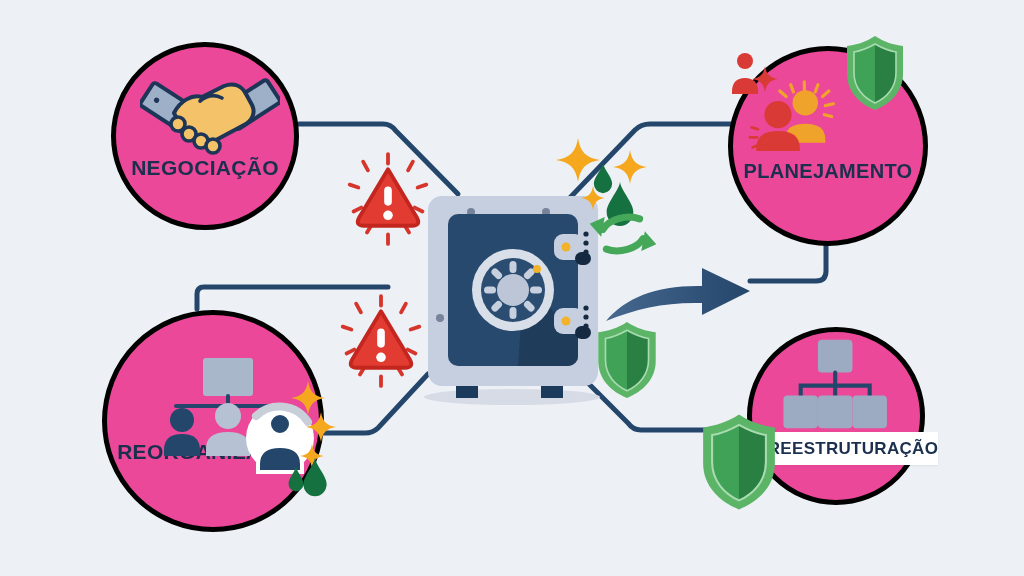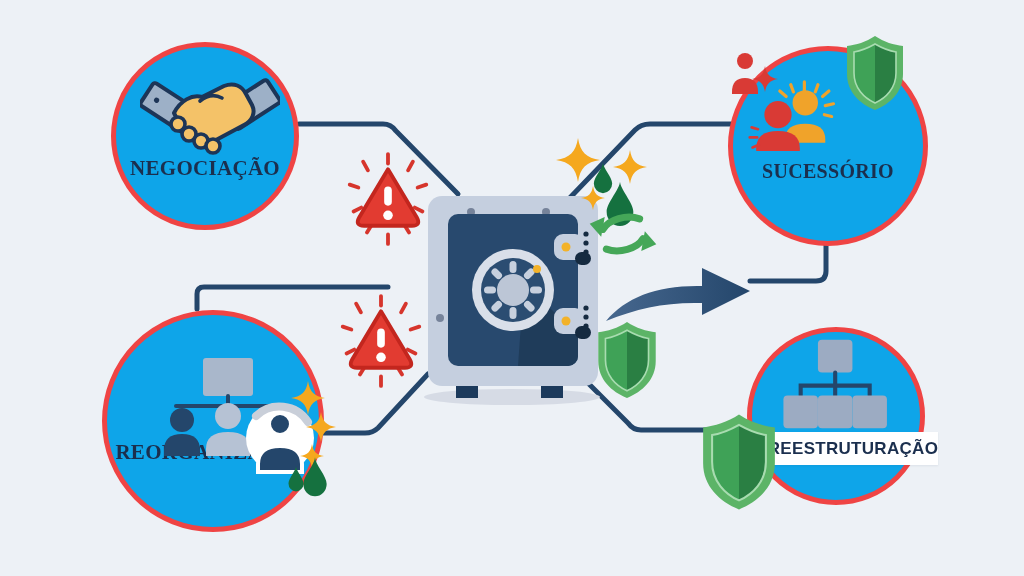--- a/index.html
+++ b/index.html
@@ -1,20 +1,20 @@
 <!DOCTYPE html>
 <html><head>
 <meta charset="utf-8">
 <style>
   html,body{margin:0;padding:0;background:#dfe4ec;}
   .canvas{position:relative;width:1024px;height:576px;background:#edf1f6;overflow:hidden;
           font-family:"Liberation Sans",sans-serif;}
   .abs{position:absolute;}
-  .circle-node{position:absolute;background:#0ea5e9;border:5px solid #ef4444;border-radius:50%;
-               box-sizing:border-box;font-family:Liberation Serif, serif;}
+  .circle-node{position:absolute;background:#ec4899;border:5px solid #000000;border-radius:50%;
+               box-sizing:border-box;}
   .node-label{position:absolute;left:0;right:0;text-align:center;font-weight:bold;
               color:#1b2f4e;line-height:1.25;letter-spacing:.3px;}
   .band{position:absolute;background:#ffffff;display:flex;align-items:center;justify-content:center;
         box-shadow:0 1px 2px rgba(30,50,80,.08);}
   svg{display:block;}
 </style>
 </head>
 <body>
 
 <div class="canvas">
@@ -86,21 +86,21 @@
       </g>
       <path d="M60,40 q11,-9 22,-3" fill="none" stroke="#1d3557" stroke-width="3.6" stroke-linecap="round"></path>
     </svg>
     <div class="node-label" style="top:108px;font-size:21px">
       <div>NEGOCIAÇÃO</div>
     </div>
   </div>
 
   <div class="circle-node" style="left:728px;top:46px;width:200px;height:200px">
     <div class="node-label" style="top:108px;font-size:20px">
-      <div>SUCESSÓRIO</div>
+      <div>PLANEJAMENTO</div>
     </div>
   </div>
   <svg class="abs" style="left:748px;top:80px" width="100" height="73" viewBox="0 0 110 80">
     <g stroke="#f0a32a" stroke-width="3.5" stroke-linecap="round">
       <line x1="62" y1="2" x2="62" y2="11"></line>
         <line x1="47" y1="5" x2="50" y2="13"></line>
       <line x1="77" y1="5" x2="74" y2="13"></line>
         <line x1="35" y1="12" x2="42" y2="18"></line>
       <line x1="89" y1="12" x2="82" y2="18"></line>
         <line x1="30" y1="26" x2="39" y2="28"></line>

